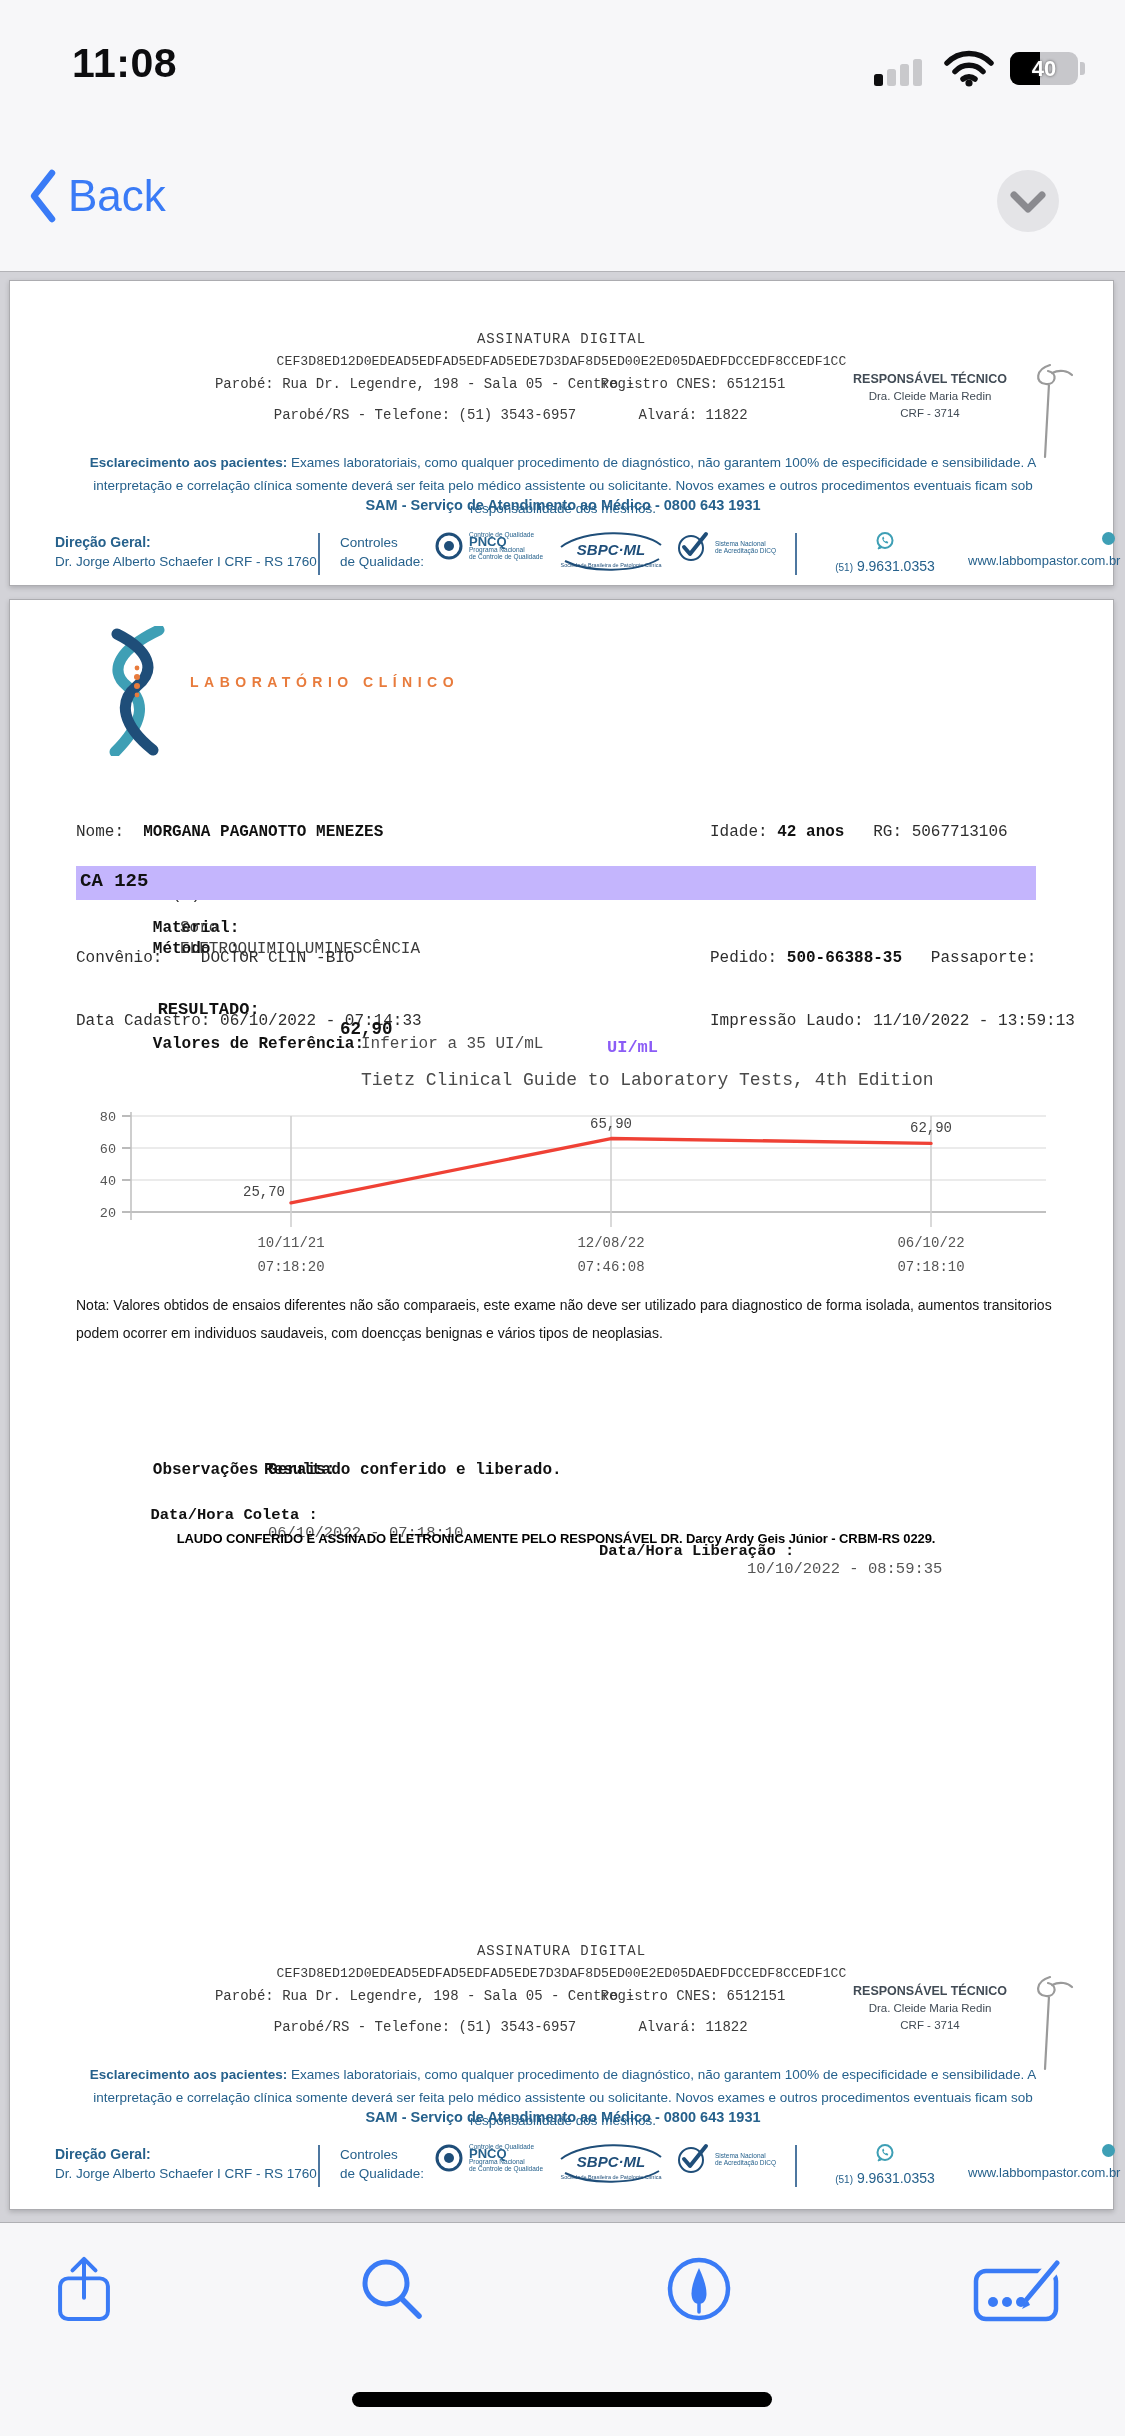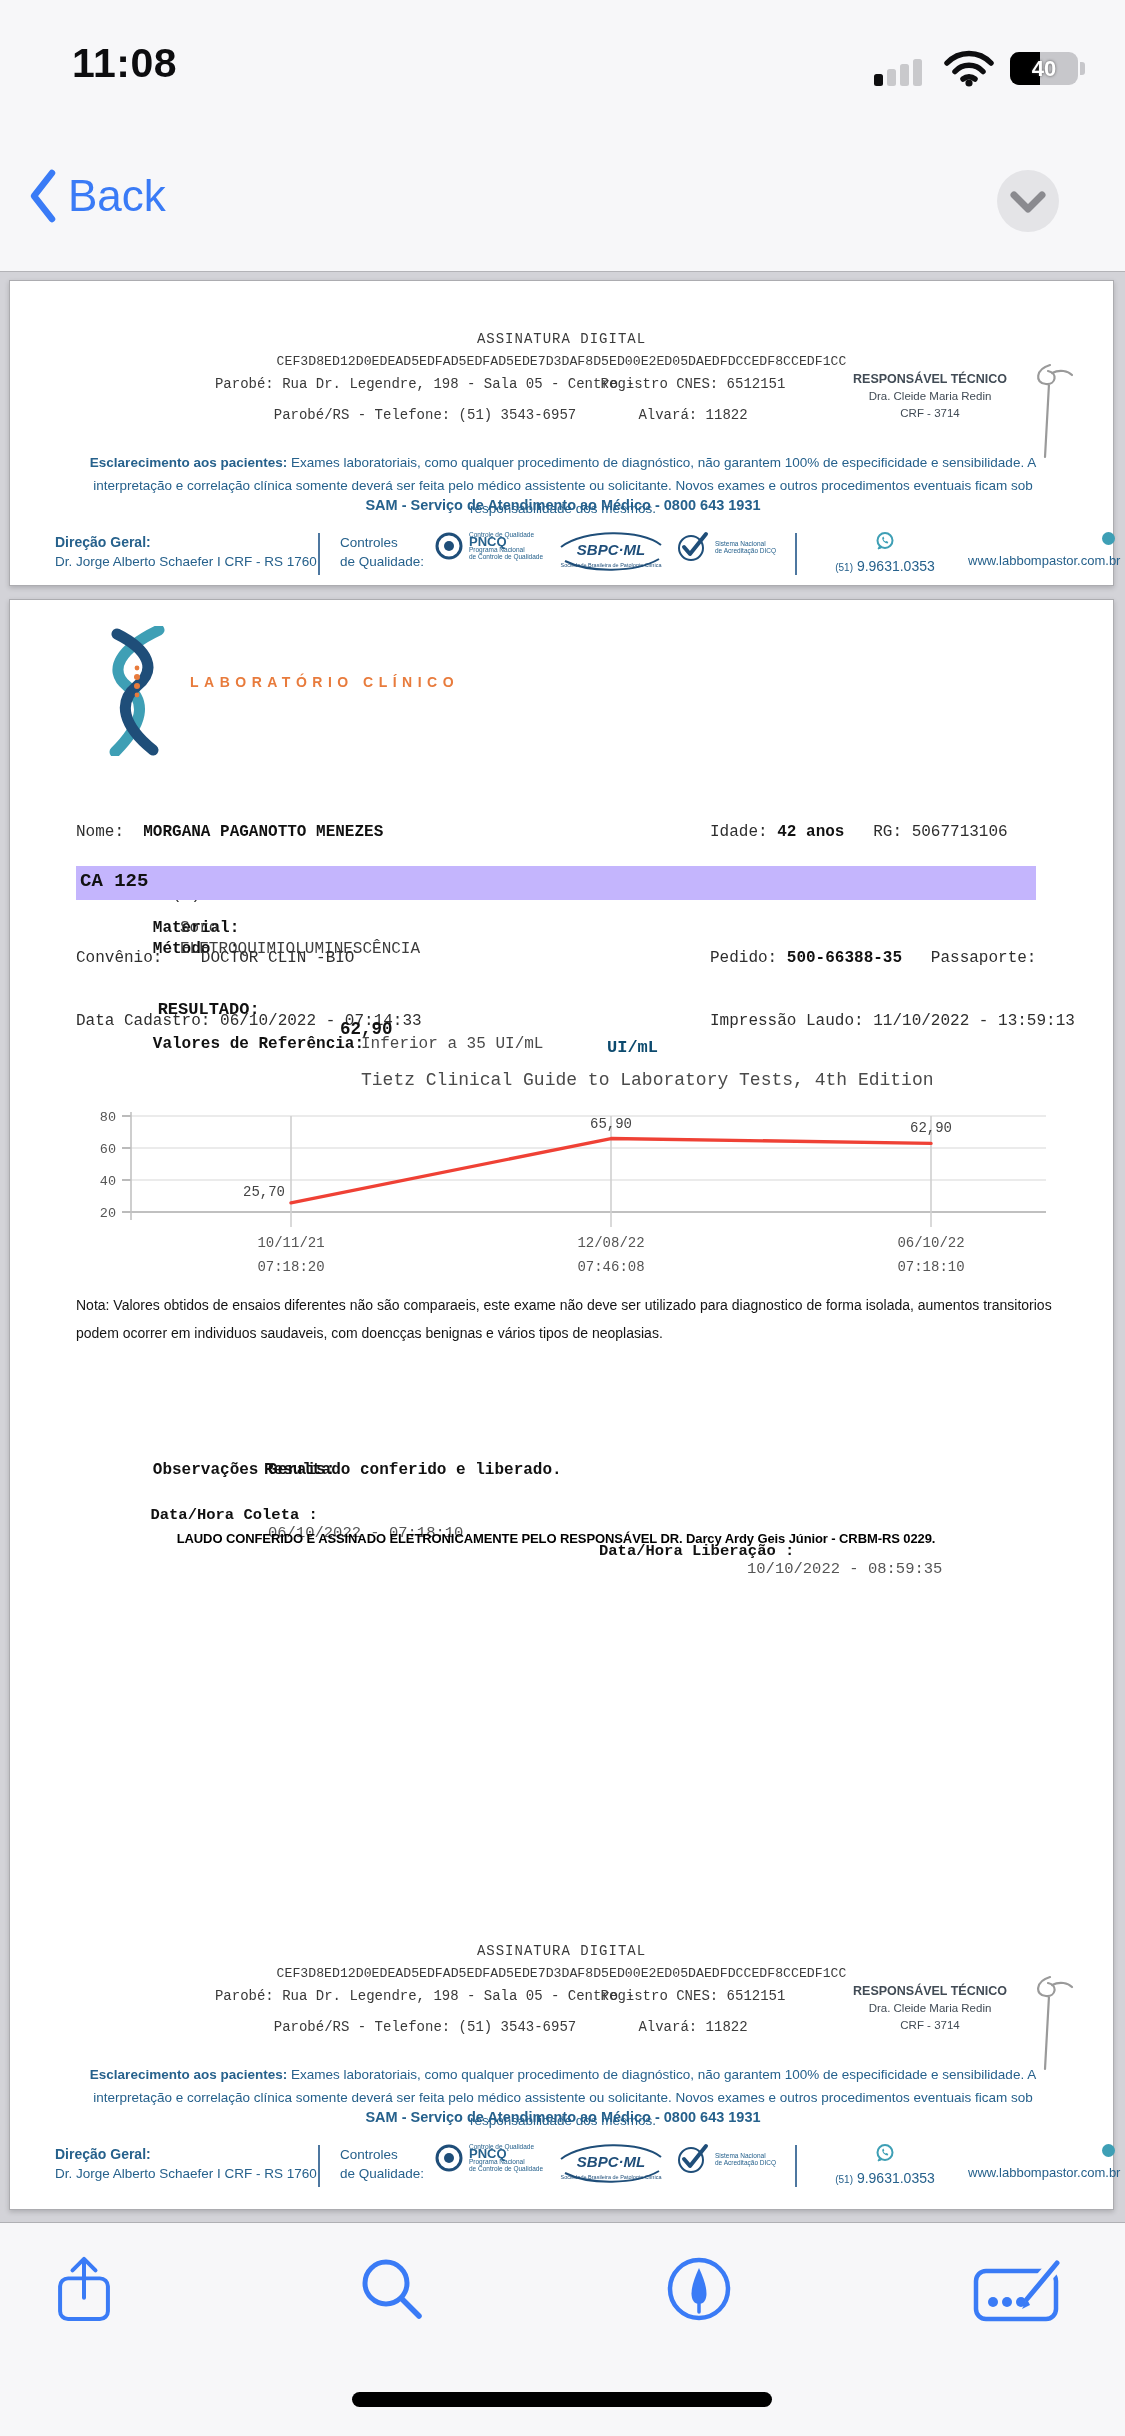--- a/index.html
+++ b/index.html
@@ -46,21 +46,21 @@
 
   
   .exam-band{position:absolute;left:66px;top:266px;width:960px;height:34px;background:#c4b5fd;}
   .exam-band span{display:inline-block;font-size:19px;font-weight:bold;color:#111;line-height:30px;padding-left:4px;}
   .row{position:absolute;left:66px;width:990px;height:22px;white-space:pre;font-size:16px;}
   .row .lab{font-weight:bold;color:#111;}
   .row .val{position:absolute;color:#3c3c3c;}
   .r-material{top:301px;} .r-material .val{left:104px;}
   .r-metodo{top:322px;}   .r-metodo .val{left:104px;}
   .r-result{top:381px;font-size:17px;} .r-result .v1{left:264px;font-weight:bold;color:#111;font-size:17.5px;}
-  .r-result .v2{left:531px;font-weight:bold;color:#0c4a6e;}
+  .r-result .v2{left:531px;font-weight:bold;color:#8b5cf6;}
   .r-ref{top:417px;} .r-ref .val{left:285px;color:#4a4a4a;}
   .r-tietz{top:452px;} .r-tietz .val{left:285px;color:#4a4a4a;font-size:18px;}
 
   
   .chart-svg{position:absolute;left:76px;top:506px;}
   .c-tick{font:13.5px "Liberation Mono","DejaVu Sans Mono",monospace;fill:#555;}
   .c-plabel{font:14px "Liberation Mono","DejaVu Sans Mono",monospace;fill:#444;}
   .c-cat{font:14px "Liberation Mono","DejaVu Sans Mono",monospace;fill:#555;}
 
   .nota{position:absolute;left:66px;top:692px;width:980px;font-size:14px;line-height:27.5px;color:#141414;}

